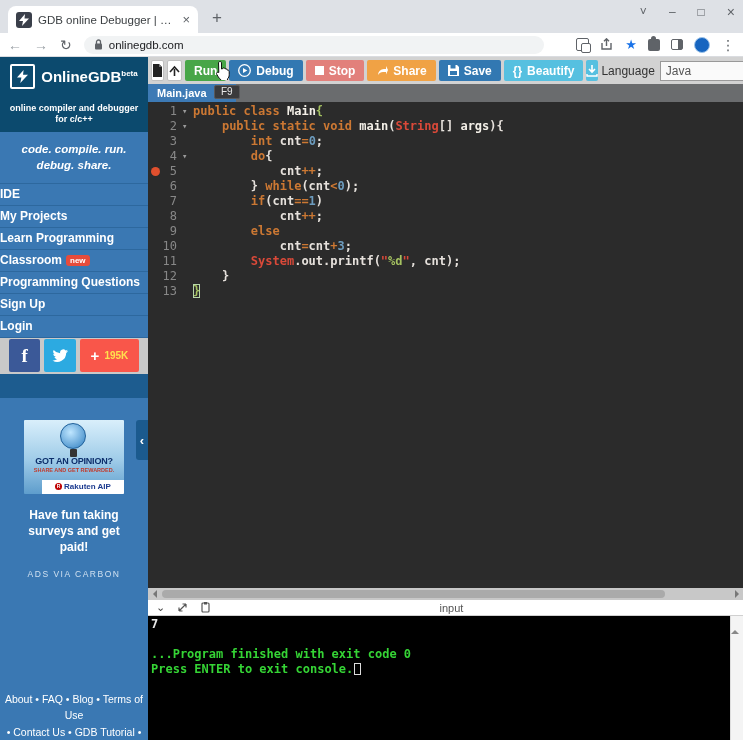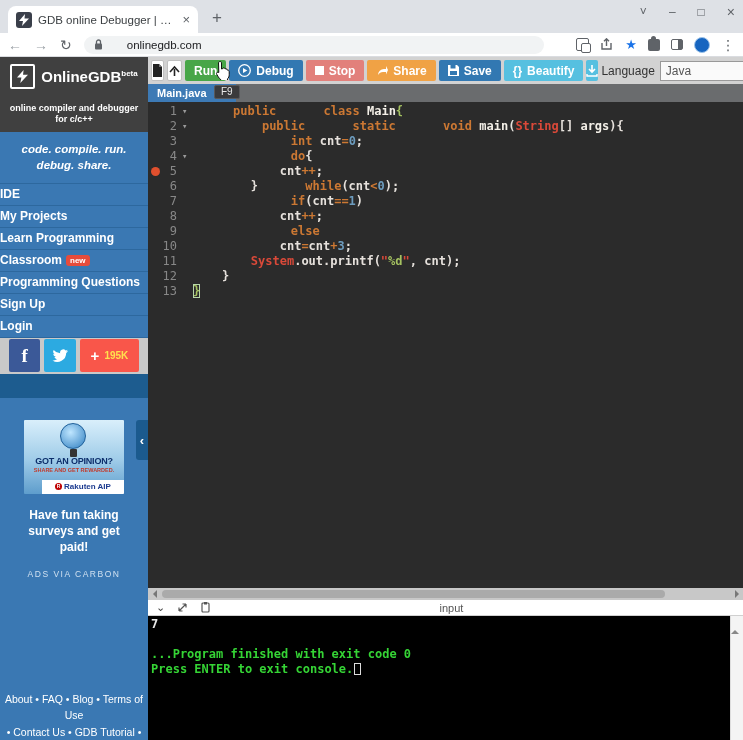--- a/index.html
+++ b/index.html
@@ -16,41 +16,41 @@
     text-overflow:ellipsis; flex:1; }
   .tab-close { font-size:13px; color:#5f6368; cursor:pointer; flex:none; }
   .newtab { font-size:17px; color:#5f6368; margin-left:14px; margin-bottom:5px; }
   .win-controls { position:absolute; right:8px; top:4px; display:flex; gap:22px;
     color:#5f6368; font-size:12px; align-items:center; }
   .navbar { height:24px; background:#fff; display:flex; align-items:center; padding:0 8px;
     gap:12px; border-bottom:1px solid #dadce0; }
   .nav-ic { color:#5f6368; font-size:14px; line-height:1; }
   .nav-ic.dim { color:#9aa0a6; }
   .urlpill { flex:1; height:18px; background:#f1f3f4; border-radius:9px; display:flex;
-    align-items:center; padding:0 10px; gap:24px; max-width:460px; }
+    align-items:center; padding:0 10px; gap:6px; max-width:460px; }
   .url-text { font-size:11.5px; color:#202124; }
   .nav-right { display:flex; align-items:center; gap:11px; margin-left:auto; }
   .star { color:#1a73e8; font-size:13px; }
   .avatar { width:16px; height:16px; border-radius:50%; background:#1665c0; border:1px solid #9cc3ea; }
   .panel-ic { width:12px; height:11px; border:1.5px solid #5f6368; border-radius:2px; position:relative; }
   .panel-ic::after{ content:""; position:absolute; right:0; top:0; bottom:0; width:4px; background:#5f6368; }
   .puzzle { width:12px; height:12px; background:#5f6368; border-radius:2px; position:relative; }
   .puzzle::after{ content:""; position:absolute; left:3px; top:-3px; width:5px; height:5px;
     background:#5f6368; border-radius:50%; }
   .translate-ic { width:13px; height:13px; border:1.5px solid #5f6368; border-radius:2px; position:relative; }
   .translate-ic::after { content:""; position:absolute; right:-3px; bottom:-3px; width:8px; height:8px;
     background:#fff; border:1.5px solid #5f6368; border-radius:2px; }
 
   
   .app { display:flex; height:683px; }
 
   
   .sidebar { width:148px; flex:none; background:var(--sidebar,#3a78b3); color:#fff;
     display:flex; flex-direction:column; position:relative; }
-  .side-header { background:#404040; padding:7px 5px 6px; text-align:center; }
+  .side-header { background:#0c4a6e; padding:7px 5px 6px; text-align:center; }
   .logo-row { display:flex; align-items:center; justify-content:center; gap:6px; }
   .bolt-box { width:25px; height:25px; border:2px solid #fff; border-radius:2px; display:flex;
     align-items:center; justify-content:center; flex:none; }
   .logo-name { font-size:15px; font-weight:bold; }
   .logo-name sup { font-size:8px; font-weight:bold; }
   .logo-sub { font-size:9px; margin-top:14px; line-height:1.25; font-weight:bold; }
   .tagline { padding:9px 10px; text-align:center; font-style:italic; font-size:11.5px;
     font-weight:bold; line-height:1.45; border-bottom:1px solid #2d689e; }
   .menu-item { height:22px; line-height:21px; text-align:left; font-size:12px; font-weight:bold;
     border-bottom:1px solid #2d689e; cursor:pointer; }
@@ -118,21 +118,21 @@
 
   
   .editor { flex:1; background:#2b2b2b; overflow:hidden; padding-top:2px;
     font-family:"DejaVu Sans Mono",monospace; font-size:12px; font-weight:bold; line-height:15px; }
   .code-line { display:flex; height:15px; }
   .gutter { width:34px; flex:none; color:#888; text-align:right; padding-right:5px; position:relative;
     cursor:pointer; font-weight:normal; }
   .bp { position:absolute; left:3px; top:3px; width:9px; height:9px; border-radius:50%; background:#e0502e; }
   .fold { width:11px; flex:none; color:#9a9a9a; font-size:9px; line-height:15px; cursor:pointer; }
   .code-text { white-space:pre; color:#e6e1dc; }
-  .tk-kw{color:#cc7833;margin-left:40px;} .tk-id{color:#f3efe7;} .tk-pl{color:#e6e1dc;}
+  .tk-kw{color:#cc7833;} .tk-id{color:#f3efe7;} .tk-pl{color:#e6e1dc;}
   .tk-typ{color:#da4939;} .tk-num{color:#6d9cbe;} .tk-op{color:#cc7833;}
   .tk-str{color:#da4939;} .tk-fmt{color:#a5c261;} .tk-brk{color:#a5c261;}
   .tk-cur{color:#a5c261; outline:1px solid #b7d7a8; outline-offset:-1px;}
 
   
   .hscroll { height:12px; background:#c8c8c8; flex:none; display:flex; align-items:center; }
   .hs-arrow { width:12px; height:12px; flex:none; display:flex; align-items:center; justify-content:center; cursor:pointer; }
   .tri-l { width:0; height:0; border:4px solid transparent; border-right-color:#777; margin-right:3px;}
   .tri-r { width:0; height:0; border:4px solid transparent; border-left-color:#777; margin-left:3px;}
   .hs-track { flex:1; height:12px; position:relative; }

